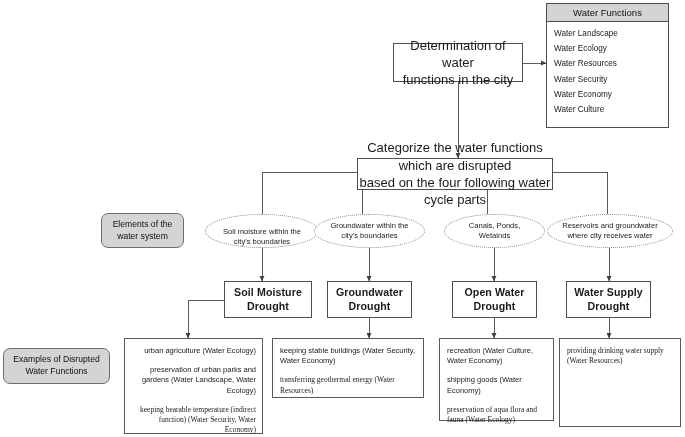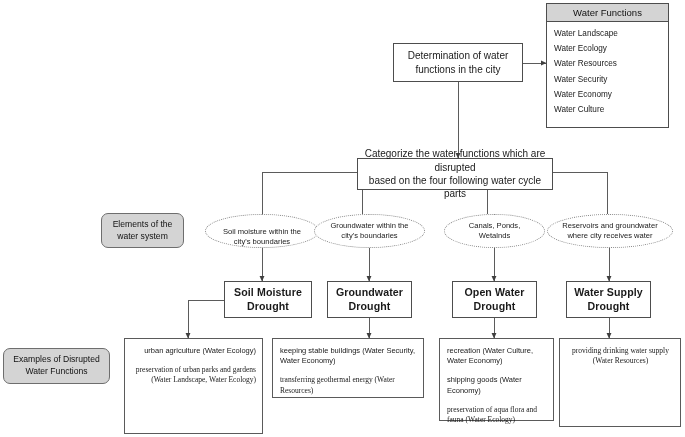--- a/index.html
+++ b/index.html
@@ -49,21 +49,21 @@
   .drought{font-size:10.6px;font-weight:bold;letter-spacing:.1px;}
 
   
   .detail{
     border:1px solid #5a5a5a;background:#ffffff;box-sizing:border-box;
     padding:7px 6px 6px 7px;display:flex;flex-direction:column;
   }
   .detail p{margin:0 0 9px 0;font-size:7.5px;line-height:1.36;color:#1a1a1a;}
   .detail p:last-child{margin-bottom:12px;font-family:Liberation Serif, serif;}
 
-  .t-small{font-size:10px;line-height:1.33;}
+  .t-small{font-size:13px;line-height:1.33;}
 </style>
 </head>
 <body>
 
 <div id="canvas">
 
   <svg id="wires" viewBox="0 0 685 437" xmlns="http://www.w3.org/2000/svg">
     <defs>
       <marker id="arw" markerWidth="7" markerHeight="7" refX="5.4" refY="3" orient="auto" markerUnits="strokeWidth">
         <path d="M0,0.4 L5.8,3 L0,5.6 z" fill="#3f3f3f"></path>
@@ -163,30 +163,31 @@
   </div>
 
   <div class="node rect drought" style="left:566px;top:281px;width:85px;height:37px;">
     <span style="white-space:pre-line;">Water Supply
 Drought</span>
   </div>
 
   <div class="node detail" style="left:124px;top:338px;width:139px;height:96px;text-align:right;">
     <p>urban agriculture (Water Ecology)</p>
     <p>preservation of  urban parks and gardens (Water Landscape, Water Ecology)</p>
+    <p>keeping bearable temperature (indirect function) (Water Security, Water Economy)</p>
   </div>
 
   <div class="node detail" style="left:272px;top:338px;width:152px;height:60px;justify-content:space-between;">
     <p>keeping stable buildings (Water Security, Water Economy)</p>
     <p>transferring geothermal energy (Water Resources)</p>
   </div>
 
   <div class="node detail" style="left:439px;top:338px;width:115px;height:83px;">
     <p>recreation  (Water Culture, Water Economy)</p>
     <p>shipping goods (Water Economy)</p>
     <p>preservation of aqua flora and fauna (Water Ecology)</p>
   </div>
 
-  <div class="node detail" style="left:559px;top:338px;width:122px;height:89px;text-align:center;">
+  <div class="node detail" style="left:559px;top:338px;width:122px;height:89px;">
     <p style="margin-bottom:24px;">providing drinking water supply (Water Resources)</p>
   </div>
 
 </div>
 
 </body></html>

